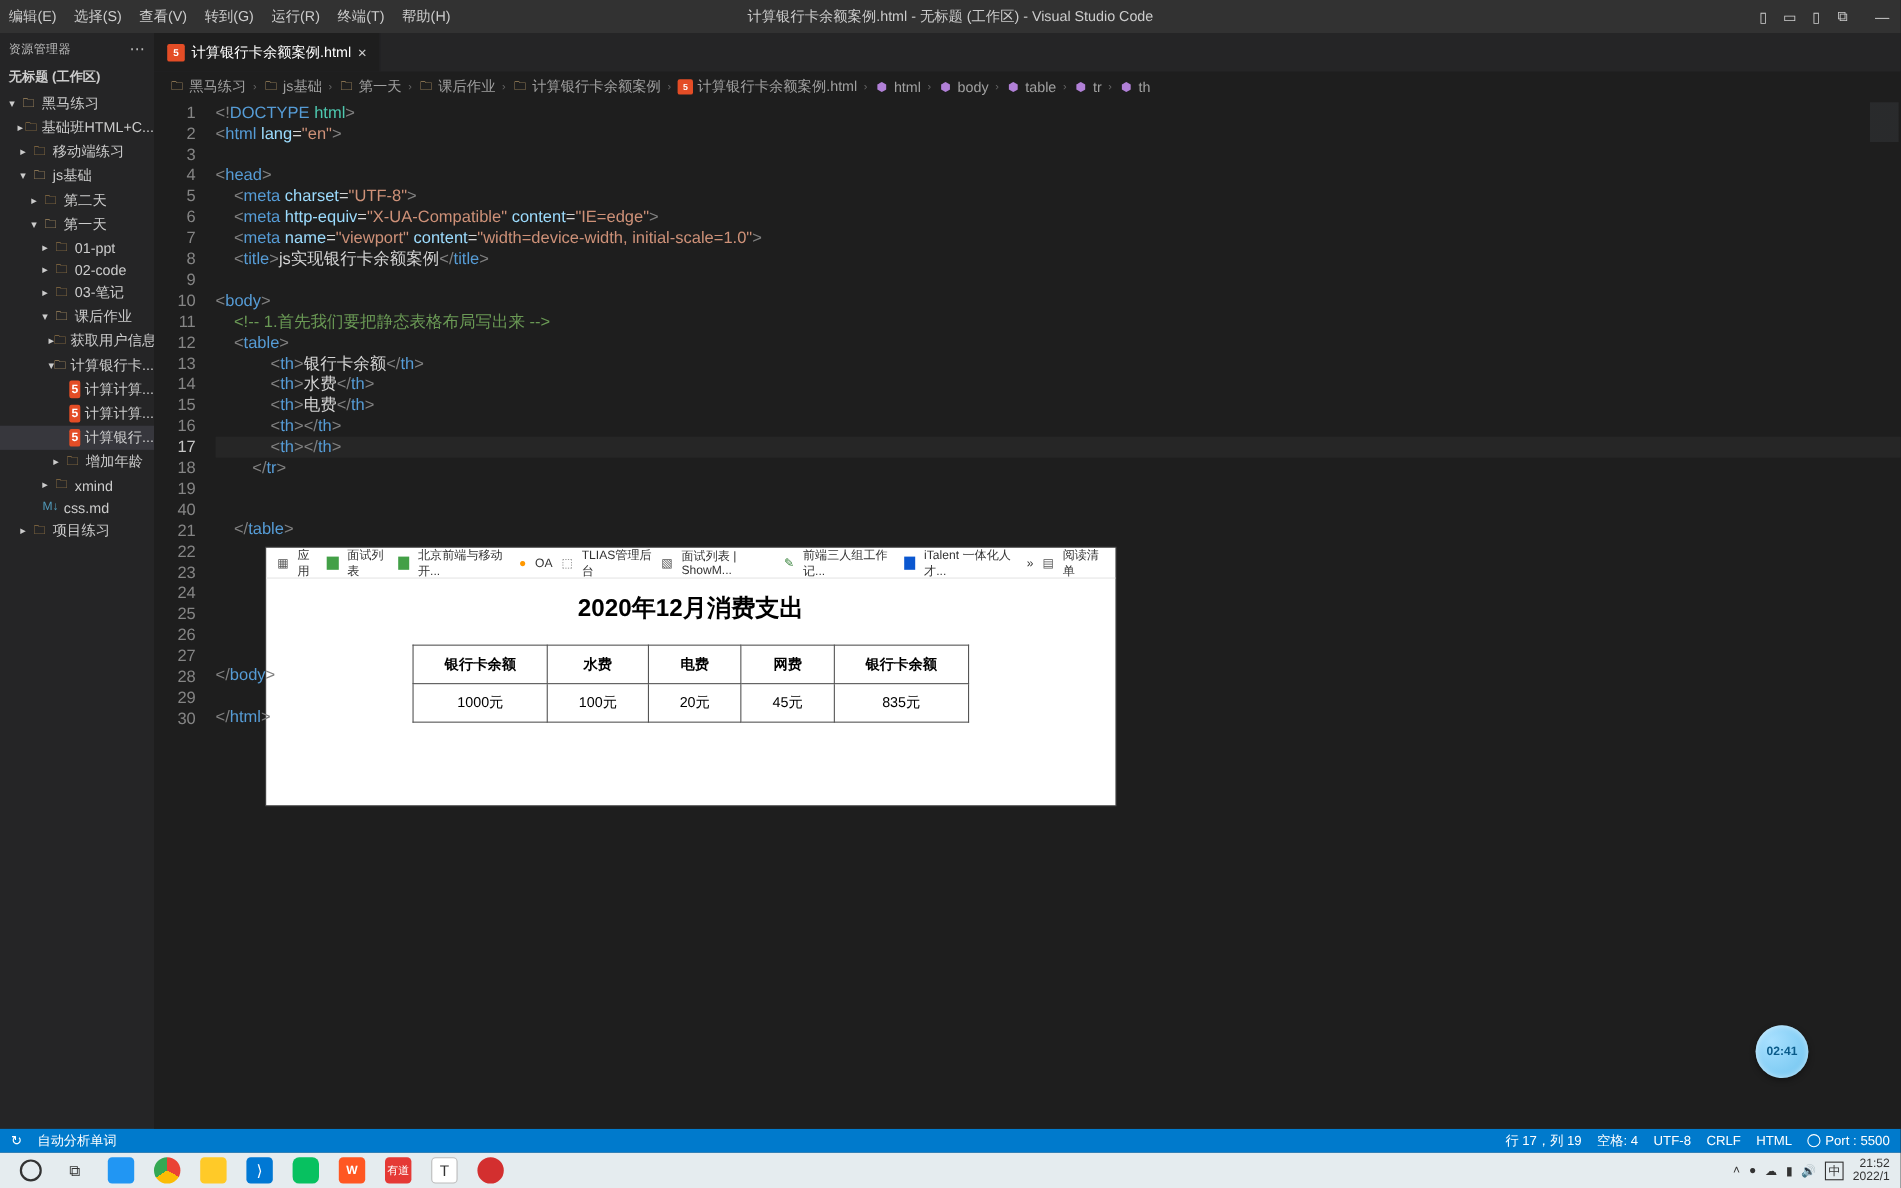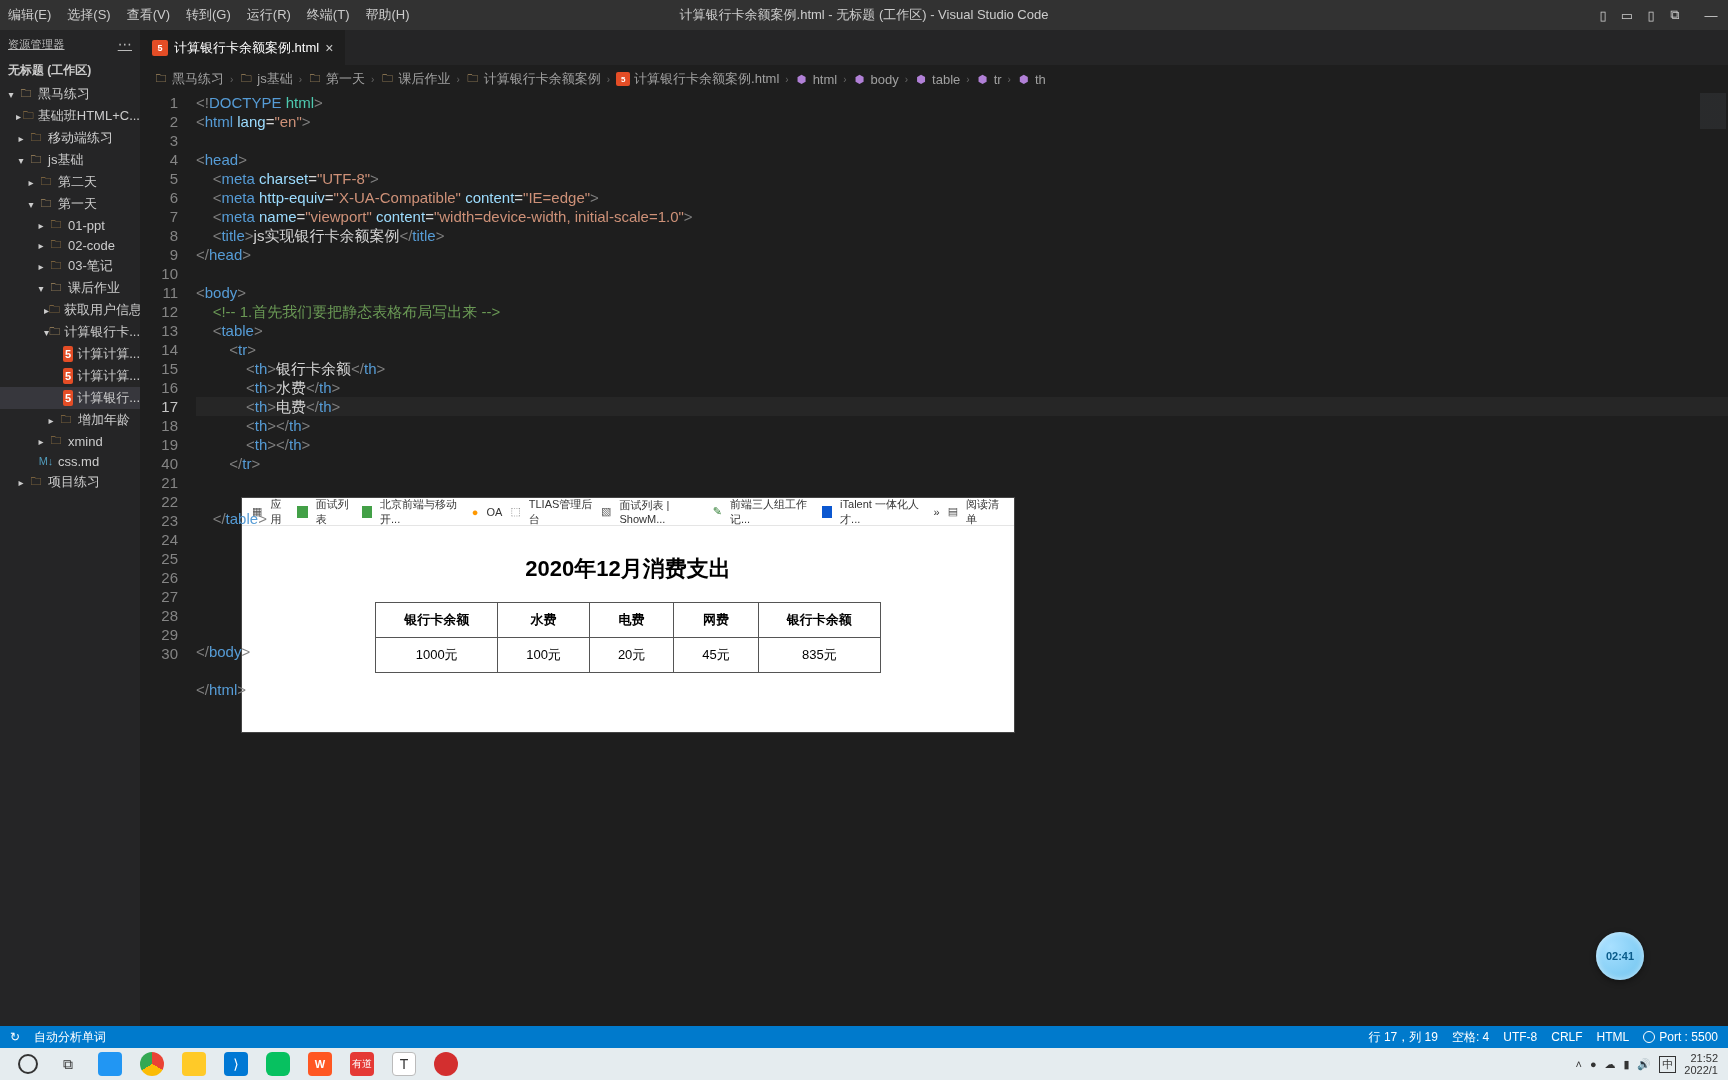--- a/index.html
+++ b/index.html
@@ -10,21 +10,21 @@
 .menubar .item { padding:0 8px; line-height:30px; cursor:default; }
 .menubar .title { position:absolute; left:50%; transform:translateX(-50%); color:#ccc; }
 .menubar .winctrl { position:absolute; right:0; display:flex; align-items:center; gap:6px; padding-right:8px; }
 .winctrl span { width:18px; height:18px; display:flex; align-items:center; justify-content:center; }
 
 
 .main { display:flex; height:calc(100% - 30px - 22px - 32px); }
 
 
 .sidebar { width:140px; background:#252526; color:#ccc; overflow:hidden; display:flex; flex-direction:column; }
-.sidebar-head { display:flex; justify-content:space-between; align-items:center; padding:6px 8px; color:#bbb; font-size:11px; text-transform:uppercase; letter-spacing:.3px;text-decoration:underline; }
+.sidebar-head { display:flex; justify-content:space-between; align-items:center; padding:6px 8px; color:#bbb; font-size:11px; text-transform:uppercase; letter-spacing:.3px; }
 .sidebar-head .dots { font-size:14px; }
 .ws-name { font-weight:bold; padding:4px 8px; font-size:12px; }
 .tree { flex:1; font-size:13px; }
 .tree-item { display:flex; align-items:center; padding:2px 0 2px 4px; white-space:nowrap; overflow:hidden; cursor:default; }
 .tree-item.sel { background:#37373d; }
 .tree-item .tw { width:14px; text-align:center; color:#ccc; font-size:10px; }
 .tree-item .tw.expanded::before{content:"▾";}
 .tree-item .tw.collapsed::before{content:"▸";}
 .tree-item .ficon { width:16px; height:16px; margin-right:4px; display:flex; align-items:center; justify-content:center; font-size:11px; }
 .fold-closed { color:#c09553; }
@@ -58,21 +58,21 @@
 
 
 .minimap { position:absolute; right:2px; top:0; width:26px; height:90px; background:linear-gradient(#3a3d41 0 40%,transparent 40%); opacity:.4; }
 
 
 .preview { position:absolute; left:242px; top:498px; width:772px; height:234px; background:#fff; color:#333; box-shadow:0 0 0 1px #444; display:flex; flex-direction:column; }
 .preview-top { display:flex; align-items:center; gap:8px; height:28px; padding:0 10px; border-bottom:1px solid #e5e5e5; font-size:11px; }
 .sq { width:12px; height:12px; background:#43a047; }
 .sq2 { width:12px; height:12px; background:#0b57d0; }
 .preview-body { flex:1; display:flex; flex-direction:column; align-items:center; justify-content:flex-start; }
-.preview-body h2 { font-size:22px; font-weight:bold; margin:28px 0 18px; color:#000; }
+.preview-body h2 { font-size:22px; font-weight:bold; margin:12px 0 18px; color:#000; }
 table.tbl { border-collapse:collapse; }
 table.tbl th, table.tbl td { border:1px solid #555; padding:8px 28px; font-size:13px; text-align:center; color:#000; }
 
 
 .badge { position:absolute; right:84px; bottom:100px; width:48px; height:48px; border-radius:50%; background:radial-gradient(circle at 30% 30%,#a8e0ff,#6cc2ee); box-shadow:0 2px 6px rgba(0,0,0,.4),inset 0 0 6px rgba(255,255,255,.6); display:flex; align-items:center; justify-content:center; color:#0a5b8a; font-size:11px; font-weight:bold; }
 
 
 .statusbar { height:22px; background:#007acc; color:#fff; display:flex; align-items:center; font-size:12px; justify-content:space-between; padding:0 10px; }
 .statusbar .left, .statusbar .right { display:flex; align-items:center; gap:14px; }
 .stat-item { display:flex; align-items:center; gap:4px; }
@@ -312,26 +312,24 @@
         </div>
       <div class="code" id="code">
           <div class="row" style="position: relative; z-index: 1;"><span class="p-gray">&lt;!</span><span class="p-doc">DOCTYPE </span><span class="p-doc2">html</span><span class="p-gray">&gt;</span></div>
           <div class="row" style="position: relative; z-index: 1;"><span class="p-gray">&lt;</span><span class="p-tag">html </span><span class="p-attr">lang</span><span class="p-txt">=</span><span class="p-str">"en"</span><span class="p-gray">&gt;</span></div>
           <div class="row" style="position: relative; z-index: 1;"></div>
           <div class="row" style="position: relative; z-index: 1;"><span class="p-gray">&lt;</span><span class="p-tag">head</span><span class="p-gray">&gt;</span></div>
           <div class="row" style="position: relative; z-index: 1;"><span>    </span><span class="p-gray">&lt;</span><span class="p-tag">meta </span><span class="p-attr">charset</span><span class="p-txt">=</span><span class="p-str">"UTF-8"</span><span class="p-gray">&gt;</span></div>
           <div class="row" style="position: relative; z-index: 1;"><span>    </span><span class="p-gray">&lt;</span><span class="p-tag">meta </span><span class="p-attr">http-equiv</span><span class="p-txt">=</span><span class="p-str">"X-UA-Compatible" </span><span class="p-attr">content</span><span class="p-txt">=</span><span class="p-str">"IE=edge"</span><span class="p-gray">&gt;</span></div>
           <div class="row" style="position: relative; z-index: 1;"><span>    </span><span class="p-gray">&lt;</span><span class="p-tag">meta </span><span class="p-attr">name</span><span class="p-txt">=</span><span class="p-str">"viewport" </span><span class="p-attr">content</span><span class="p-txt">=</span><span class="p-str">"width=device-width, initial-scale=1.0"</span><span class="p-gray">&gt;</span></div>
           <div class="row" style="position: relative; z-index: 1;"><span>    </span><span class="p-gray">&lt;</span><span class="p-tag">title</span><span class="p-gray">&gt;</span><span class="p-txt">js实现银行卡余额案例</span><span class="p-gray">&lt;/</span><span class="p-tag">title</span><span class="p-gray">&gt;</span></div>
-          <div class="row" style="position: relative; z-index: 1;"><span class="p-gray">&lt;/</span><span class="p-tag">head</span><span class="p-gray">&gt;</span></div>
           <div class="row" style="position: relative; z-index: 1;"></div>
           <div class="row" style="position: relative; z-index: 1;"><span class="p-gray">&lt;</span><span class="p-tag">body</span><span class="p-gray">&gt;</span></div>
           <div class="row" style="position: relative; z-index: 1;"><span>    </span><span class="p-com">&lt;!-- 1.首先我们要把静态表格布局写出来 --&gt;</span></div>
           <div class="row" style="position: relative; z-index: 1;"><span>    </span><span class="p-gray">&lt;</span><span class="p-tag">table</span><span class="p-gray">&gt;</span></div>
-          <div class="row" style="position: relative; z-index: 1;"><span>        </span><span class="p-gray">&lt;</span><span class="p-tag">tr</span><span class="p-gray">&gt;</span></div>
           <div class="row" style="position: relative; z-index: 1;"><span>            </span><span class="p-gray">&lt;</span><span class="p-tag">th</span><span class="p-gray">&gt;</span><span class="p-txt">银行卡余额</span><span class="p-gray">&lt;/</span><span class="p-tag">th</span><span class="p-gray">&gt;</span></div>
           <div class="row" style="position: relative; z-index: 1;"><span>            </span><span class="p-gray">&lt;</span><span class="p-tag">th</span><span class="p-gray">&gt;</span><span class="p-txt">水费</span><span class="p-gray">&lt;/</span><span class="p-tag">th</span><span class="p-gray">&gt;</span></div>
           <div class="hl" style="top: 304px;"></div>
           <div class="row" style="position: relative; z-index: 1;"><span>            </span><span class="p-gray">&lt;</span><span class="p-tag">th</span><span class="p-gray">&gt;</span><span class="p-txt">电费</span><span class="p-gray">&lt;/</span><span class="p-tag">th</span><span class="p-gray">&gt;</span></div>
           <div class="row" style="position: relative; z-index: 1;"><span>            </span><span class="p-gray">&lt;</span><span class="p-tag">th</span><span class="p-gray">&gt;&lt;/</span><span class="p-tag">th</span><span class="p-gray">&gt;</span></div>
           <div class="row" style="position: relative; z-index: 1;"><span>            </span><span class="p-gray">&lt;</span><span class="p-tag">th</span><span class="p-gray">&gt;&lt;/</span><span class="p-tag">th</span><span class="p-gray">&gt;</span></div>
           <div class="row" style="position: relative; z-index: 1;"><span>        </span><span class="p-gray">&lt;/</span><span class="p-tag">tr</span><span class="p-gray">&gt;</span></div>
           <div class="row" style="position: relative; z-index: 1; margin-top: 36px;"><span>    </span><span class="p-gray">&lt;/</span><span class="p-tag">table</span><span class="p-gray">&gt;</span></div>
           <div class="row" style="position: relative; z-index: 1;"></div>
           <div class="row" style="position: relative; z-index: 1;"></div>

